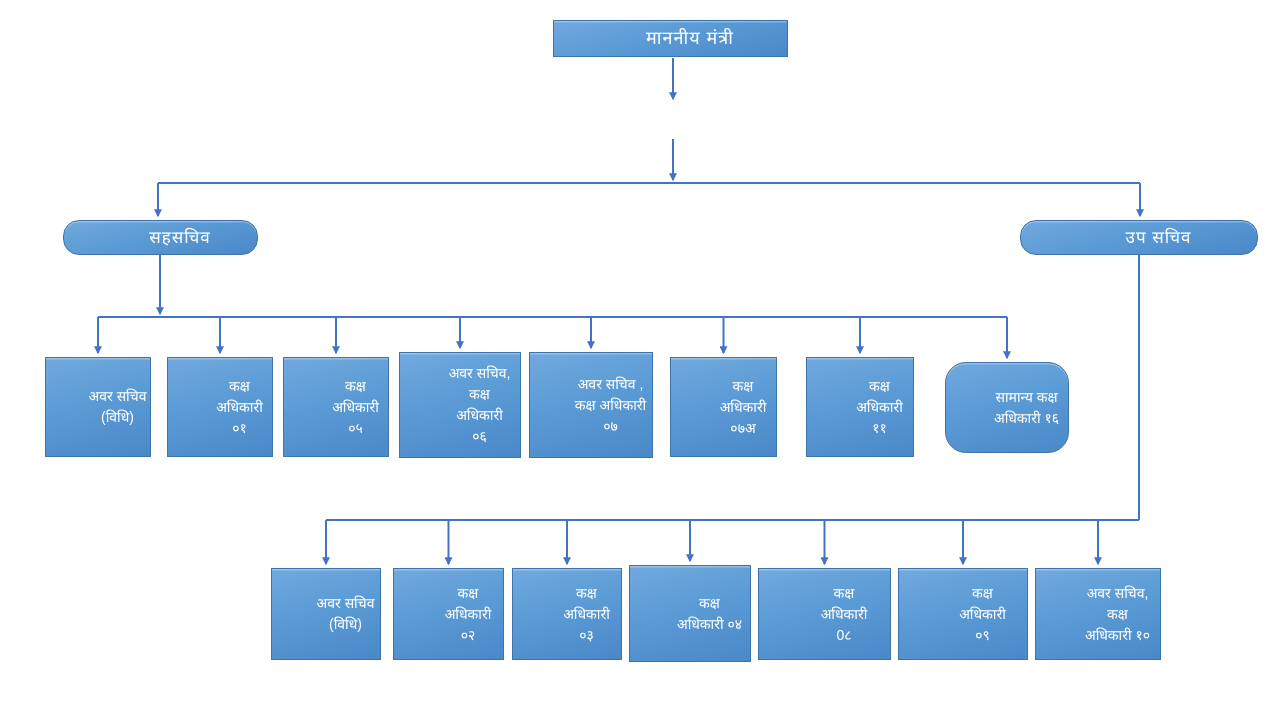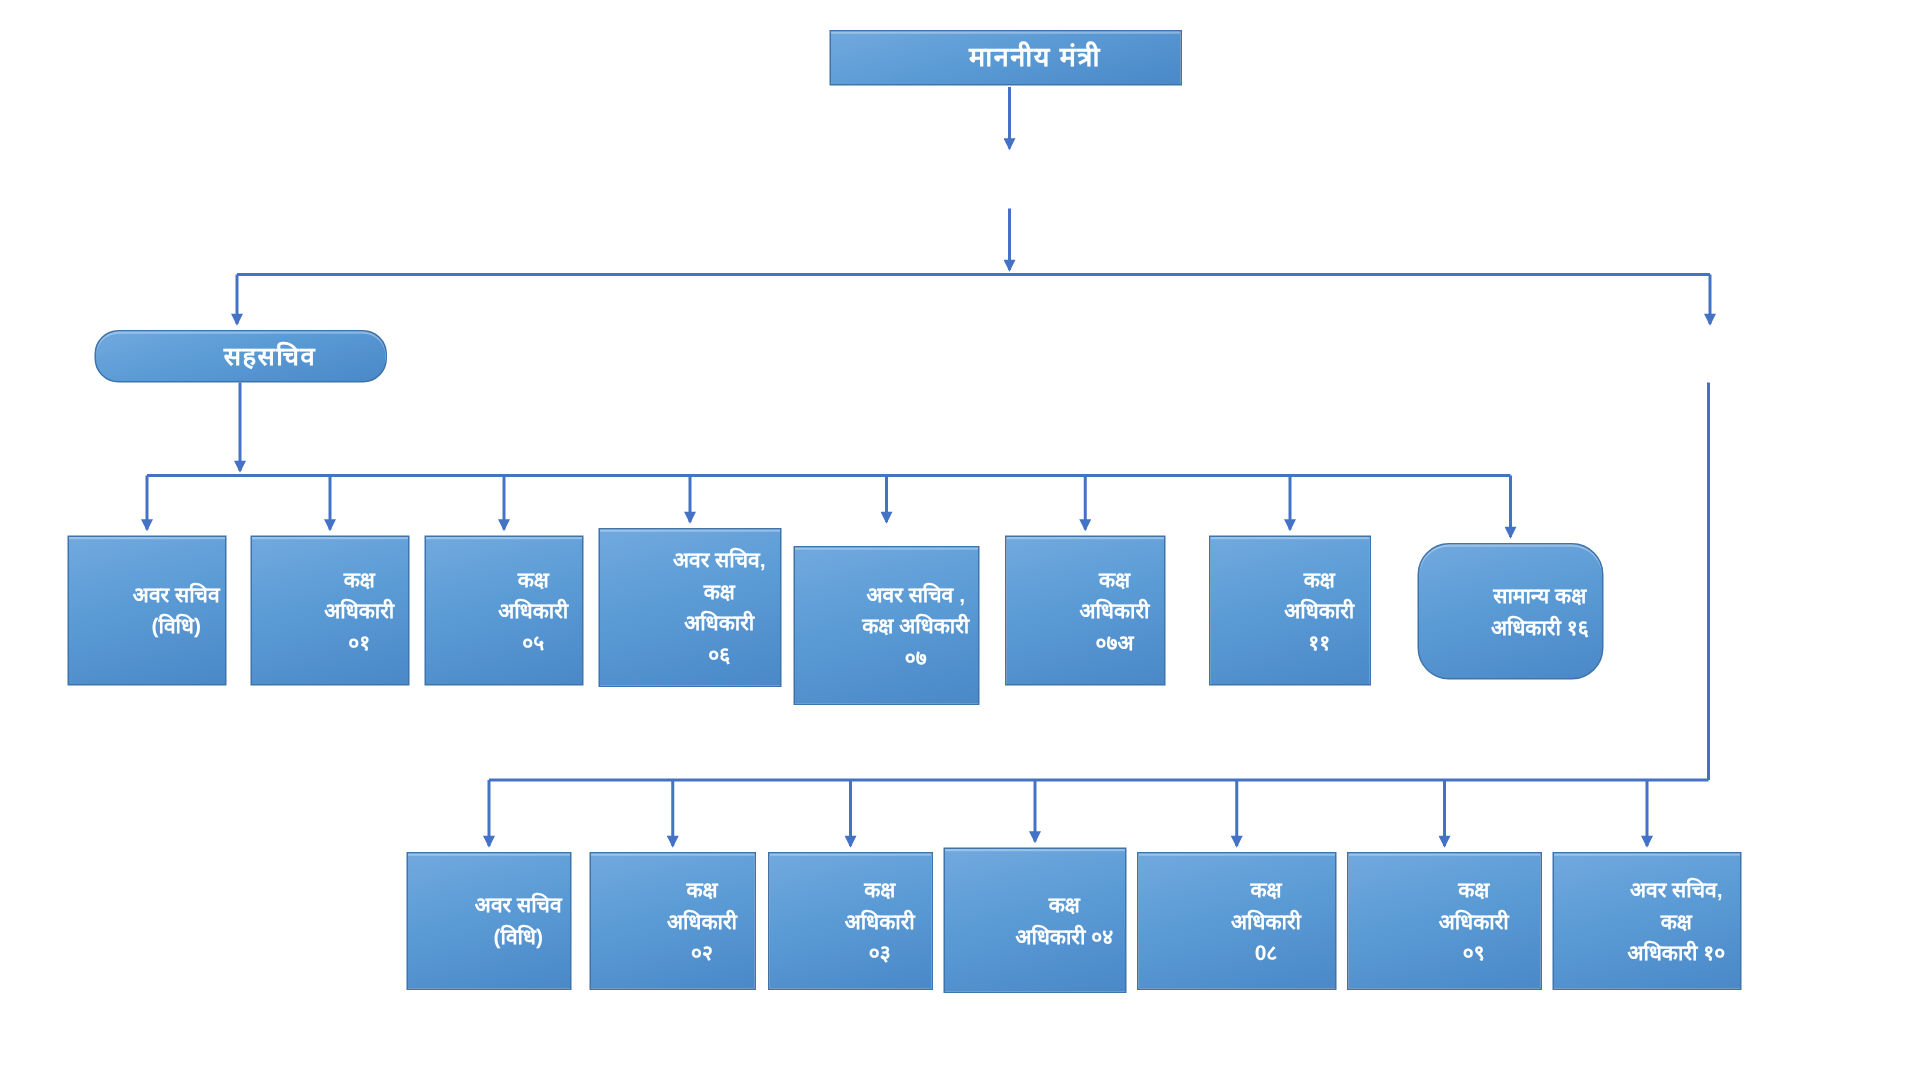--- a/index.html
+++ b/index.html
@@ -5,21 +5,21 @@
   html,body{margin:0;padding:0;background:#ffffff;}
   .stage{
     position:relative;width:1280px;height:720px;background:#ffffff;
     font-family:"Liberation Sans","DejaVu Sans",sans-serif;overflow:hidden;
   }
   #connector-layer{position:absolute;left:0;top:0;width:1280px;height:720px;pointer-events:none;}
   #connector-layer path.connector{stroke:#4472C4;stroke-width:2;fill:none;}
   .box{
     position:absolute;box-sizing:border-box;
     display:flex;align-items:center;justify-content:center;
-    text-align:center;color:#ffffff;font-weight:bold;
+    text-align:center;color:#ffffff;font-weight:normal;
     white-space:pre-line;
     background:linear-gradient(165deg,#71A9DE 0%,#5B9BD5 45%,#4A88C8 100%);
     border:1.5px solid #3E73AB;
     box-shadow:inset 0 1.5px 0 rgba(255,255,255,0.30);
     line-height:1.4;
     padding-left:39px;
   }
   .lvl1{font-size:18px;letter-spacing:1px;}
   .lvl2{font-size:17px;letter-spacing:1px;border-radius:16px;}
   .child{font-size:14px;line-height:1.5;}
@@ -63,34 +63,35 @@
       <path d="M824.5,520 V564" class="connector" marker-end="url(#arrowhead)"></path>
       <path d="M963,520 V564" class="connector" marker-end="url(#arrowhead)"></path>
       <path d="M1098,520 V564" class="connector" marker-end="url(#arrowhead)"></path>
     </svg>
 
   <div class="box lvl1" style="left:553px;top:20px;width:235px;height:37px">माननीय मंत्री</div>
 
 
   <div class="box lvl2" style="left:63px;top:220px;width:195px;height:35px">सहसचिव</div>
 
+  <div class="box lvl2" style="left:1020px;top:220px;width:238px;height:35px">उप सचिव</div>
 
 <div class="box child" style="left: 45px; top: 357px; width: 106px; height: 100px;">अवर सचिव
 (विधि)</div>
     <div class="box child" style="left: 167px; top: 357px; width: 106px; height: 100px;">कक्ष
 अधिकारी
 ०१</div>
     <div class="box child" style="left: 283px; top: 357px; width: 106px; height: 100px;">कक्ष
 अधिकारी
 ०५</div>
     <div class="box child" style="left: 399px; top: 352px; width: 122px; height: 106px;">अवर सचिव,
 कक्ष
 अधिकारी
 ०६</div>
-    <div class="box child" style="left: 529px; top: 352px; width: 124px; height: 106px; margin-top: 12px;">अवर सचिव ,
+    <div class="box child" style="left: 529px; top: 352px; width: 124px; height: 106px;">अवर सचिव ,
 कक्ष अधिकारी
 ०७</div>
     <div class="box child" style="left: 670px; top: 357px; width: 107px; height: 100px;">कक्ष
 अधिकारी
 ०७अ</div>
     <div class="box child" style="left: 806px; top: 357px; width: 108px; height: 100px;">कक्ष
 अधिकारी
 ११</div>
     <div class="box child" style="left: 945px; top: 362px; width: 124px; height: 91px; border-radius: 21px;">सामान्य कक्ष
 अधिकारी १६</div>

